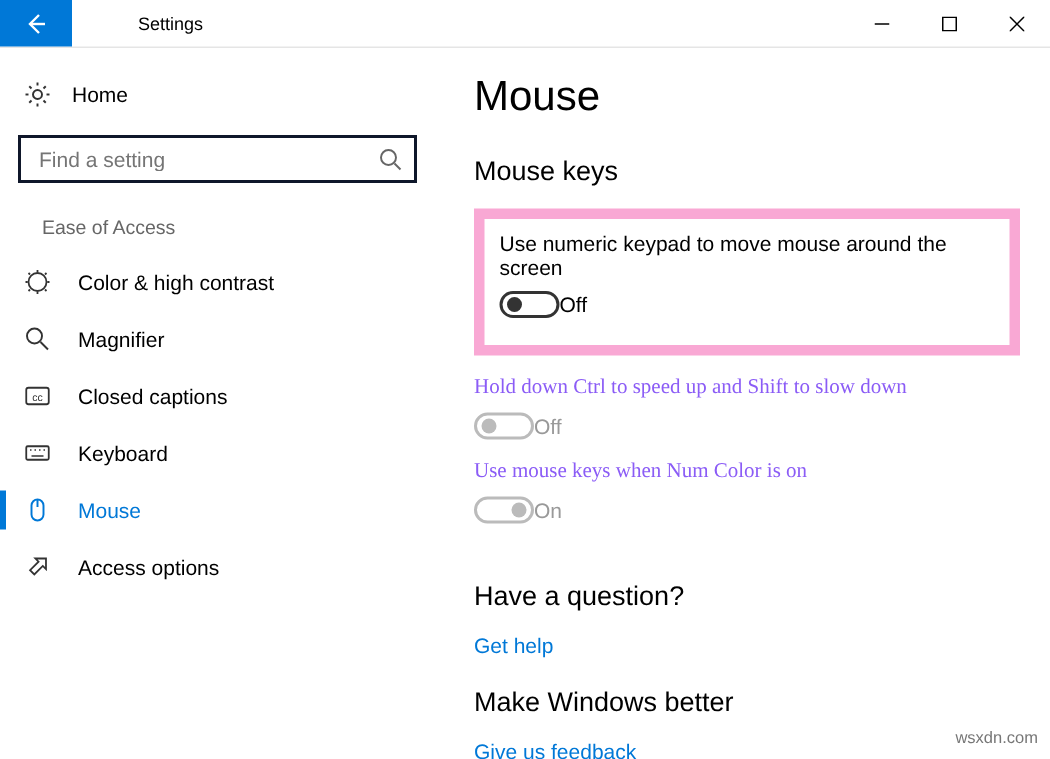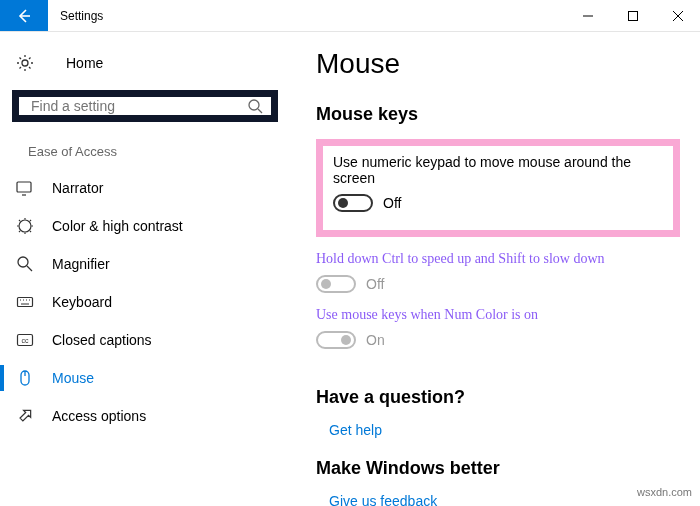--- a/index.html
+++ b/index.html
@@ -12,20 +12,21 @@
     height: 506px;
     background: #fff;
     overflow: hidden;
     position: relative;
   }
   .titlebar {
     height: 32px;
     display: flex;
     align-items: stretch;
     border-bottom: 1px solid #e5e5e5;
+    gap: 32px;
   }
   .back-btn {
     width: 48px;
     background: #0078d7;
     color: #fff;
     display: flex;
     align-items: center;
     justify-content: center;
   }
   .title {
@@ -52,26 +53,26 @@
   .sidebar {
     width: 290px;
     padding: 12px 0 0 0;
     display: flex;
     flex-direction: column;
   }
   .home-row {
     display: flex;
     align-items: center;
     padding: 10px 16px;
-    gap: 32px;
+    gap: 14px;
   }
   .home-row .icon { width: 18px; text-align: center; }
   .search-box {
     margin: 8px 12px 18px 12px;
-    border: 7px solid #0f172a;
+    border: 2px solid #0f172a;
     height: 32px;
     display: flex;
     align-items: center;
     padding: 0 8px 0 10px;
     color: #666;
   }
   .search-box input {
     border: none;
     outline: none;
     flex: 1;
@@ -114,39 +115,38 @@
     flex: 1;
     padding: 16px 20px 0 26px;
     overflow: hidden;
   }
   h1 {
     font-weight: 300;
     font-size: 28px;
     margin: 0 0 24px 0;
   }
   h2 {
-    font-weight: 700;
+    font-weight: 400;
     font-size: 18px;
     margin: 0 0 14px 0;
   }
   .highlight-box {
     border: 7px solid #f9a8d4;
     padding: 8px 10px 4px 10px;
     margin-bottom: 14px;
   }
   .setting-label {
     font-size: 14px;
     margin-bottom: 8px;
     color: #000;
   }
   .setting-label.disabled { color: #8b5cf6; font-family: Liberation Serif, serif; }
   .toggle-row {
     display: flex;
     align-items: center;
-    gap: 10px;
     margin-bottom: 14px;
   }
   .toggle {
     width: 40px;
     height: 18px;
     border: 2px solid #333;
     border-radius: 10px;
     position: relative;
   }
   .toggle .knob {
@@ -161,21 +161,20 @@
   .toggle.on .knob { left: auto; right: 3px; }
   .toggle.disabled { border-color: #bbb; }
   .toggle.disabled .knob { background: #bbb; }
   .toggle-state { font-size: 14px; }
   .toggle-state.disabled { color: #999; }
   .link {
     color: #0078d7;
     font-size: 14px;
     margin-bottom: 20px;
     display: block;
-    margin-left: 13px;
   }
   .watermark {
     position: absolute;
     right: 8px;
     bottom: 8px;
     font-size: 11px;
     color: #777;
   }
   svg { display: block; }
 </style>
@@ -235,29 +234,20 @@
       <span>
         <svg width="16" height="16" viewBox="0 0 16 16">
             <circle cx="7" cy="7" r="5" stroke="#666" fill="none" stroke-width="1.3"></circle>
             <path d="M11 11 L15 15" stroke="#666" stroke-width="1.3"></path>
           </svg>
       </span>
     </div>
 
     <div class="section-header">Ease of Access</div>
 
-    <div class="nav-item">
-      <span class="icon">
-        <svg width="18" height="18" viewBox="0 0 18 18">
-            <rect x="1" y="3" width="14" height="10" rx="1" stroke="#333" fill="none" stroke-width="1.2"></rect>
-            <path d="M6 16 H10" stroke="#333" stroke-width="1.2"></path>
-          </svg>
-      </span>
-      <span>Narrator</span>
-    </div>
 
     <div class="nav-item">
       <span class="icon">
         <svg width="18" height="18" viewBox="0 0 18 18">
             <circle cx="9" cy="9" r="6" stroke="#333" fill="none" stroke-width="1.2"></circle>
             <g stroke="#333" stroke-width="1.2">
               <path d="M9 1 V2.5"></path>
               <path d="M9 15.5 V17"></path>
               <path d="M1 9 H2.5"></path>
               <path d="M15.5 9 H17"></path>
@@ -277,43 +267,43 @@
             <circle cx="7" cy="7" r="5" stroke="#333" fill="none" stroke-width="1.3"></circle>
             <path d="M11 11 L16 16" stroke="#333" stroke-width="1.3"></path>
           </svg>
       </span>
       <span>Magnifier</span>
     </div>
 
     <div class="nav-item">
       <span class="icon">
         <svg width="18" height="18" viewBox="0 0 18 18">
+            <rect x="1.5" y="3.5" width="15" height="11" rx="1.5" stroke="#333" fill="none" stroke-width="1.2"></rect>
+            <text x="9" y="12" font-size="7" text-anchor="middle" fill="#333" font-family="Arial">cc</text>
+          </svg>
+      </span>
+      <span>Closed captions</span>
+    </div>
+
+    <div class="nav-item">
+      <span class="icon">
+        <svg width="18" height="18" viewBox="0 0 18 18">
             <rect x="1.5" y="4.5" width="15" height="9" rx="1" stroke="#333" fill="none" stroke-width="1.2"></rect>
             <g stroke="#333" stroke-width="1">
               <path d="M4 7 H5"></path>
               <path d="M7 7 H8"></path>
               <path d="M10 7 H11"></path>
               <path d="M13 7 H14"></path>
               <path d="M5 11 H13"></path>
             </g>
           </svg>
       </span>
       <span>Keyboard</span>
     </div>
 
-    <div class="nav-item">
-      <span class="icon">
-        <svg width="18" height="18" viewBox="0 0 18 18">
-            <rect x="1.5" y="3.5" width="15" height="11" rx="1.5" stroke="#333" fill="none" stroke-width="1.2"></rect>
-            <text x="9" y="12" font-size="7" text-anchor="middle" fill="#333" font-family="Arial">cc</text>
-          </svg>
-      </span>
-      <span>Closed captions</span>
-    </div>
-
     <div class="nav-item active">
       <span class="icon">
         <svg width="18" height="18" viewBox="0 0 18 18">
             <rect x="5" y="2" width="8" height="14" rx="4" stroke="#0078d7" fill="none" stroke-width="1.3"></rect>
             <path d="M9 2 V7" stroke="#0078d7" stroke-width="1.3"></path>
           </svg>
       </span>
       <span>Mouse</span>
     </div>
 

